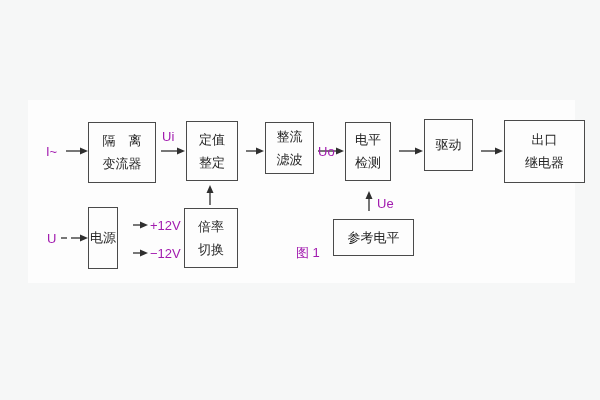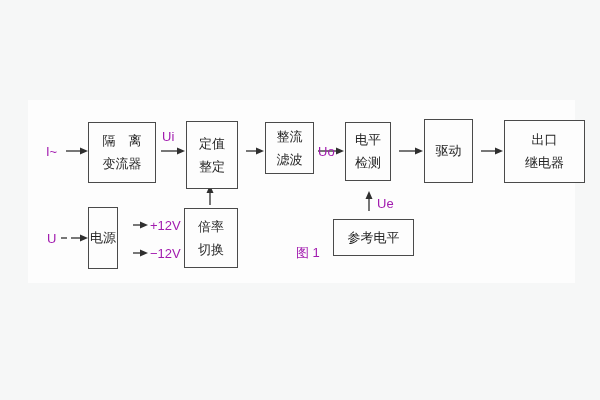--- a/index.html
+++ b/index.html
@@ -104,36 +104,36 @@
         <polygon points="369,191 365.5,199 372.5,199" stroke="none"></polygon>
       </g>
     </g>
   </svg>
 
   <div class="box" style="left:88px;top:122px;width:68px;height:61px">
     <span class="bl">隔　离</span>
     <span class="bl">变流器</span>
   </div>
 
-  <div class="box" style="left:186px;top:121px;width:52px;height:68px">
+  <div class="box" style="left:186px;top:121px;width:52px;height:60px">
     <span class="bl">定值</span>
     <span class="bl">整定</span>
   </div>
 
   <div class="box" style="left:265px;top:122px;width:49px;height:52px">
     <span class="bl">整流</span>
     <span class="bl">滤波</span>
   </div>
 
   <div class="box" style="left:345px;top:122px;width:46px;height:59px">
     <span class="bl">电平</span>
     <span class="bl">检测</span>
   </div>
 
-  <div class="box" style="left:424px;top:119px;width:49px;height:64px">
+  <div class="box" style="left:424px;top:119px;width:49px;height:52px">
     <span class="bl">驱动</span>
   </div>
 
   <div class="box" style="left:504px;top:120px;width:81px;height:63px">
     <span class="bl">出口</span>
     <span class="bl">继电器</span>
   </div>
 
   <div class="box" style="left:88px;top:207px;width:30px;height:62px">
     <span class="bl">电源</span>

